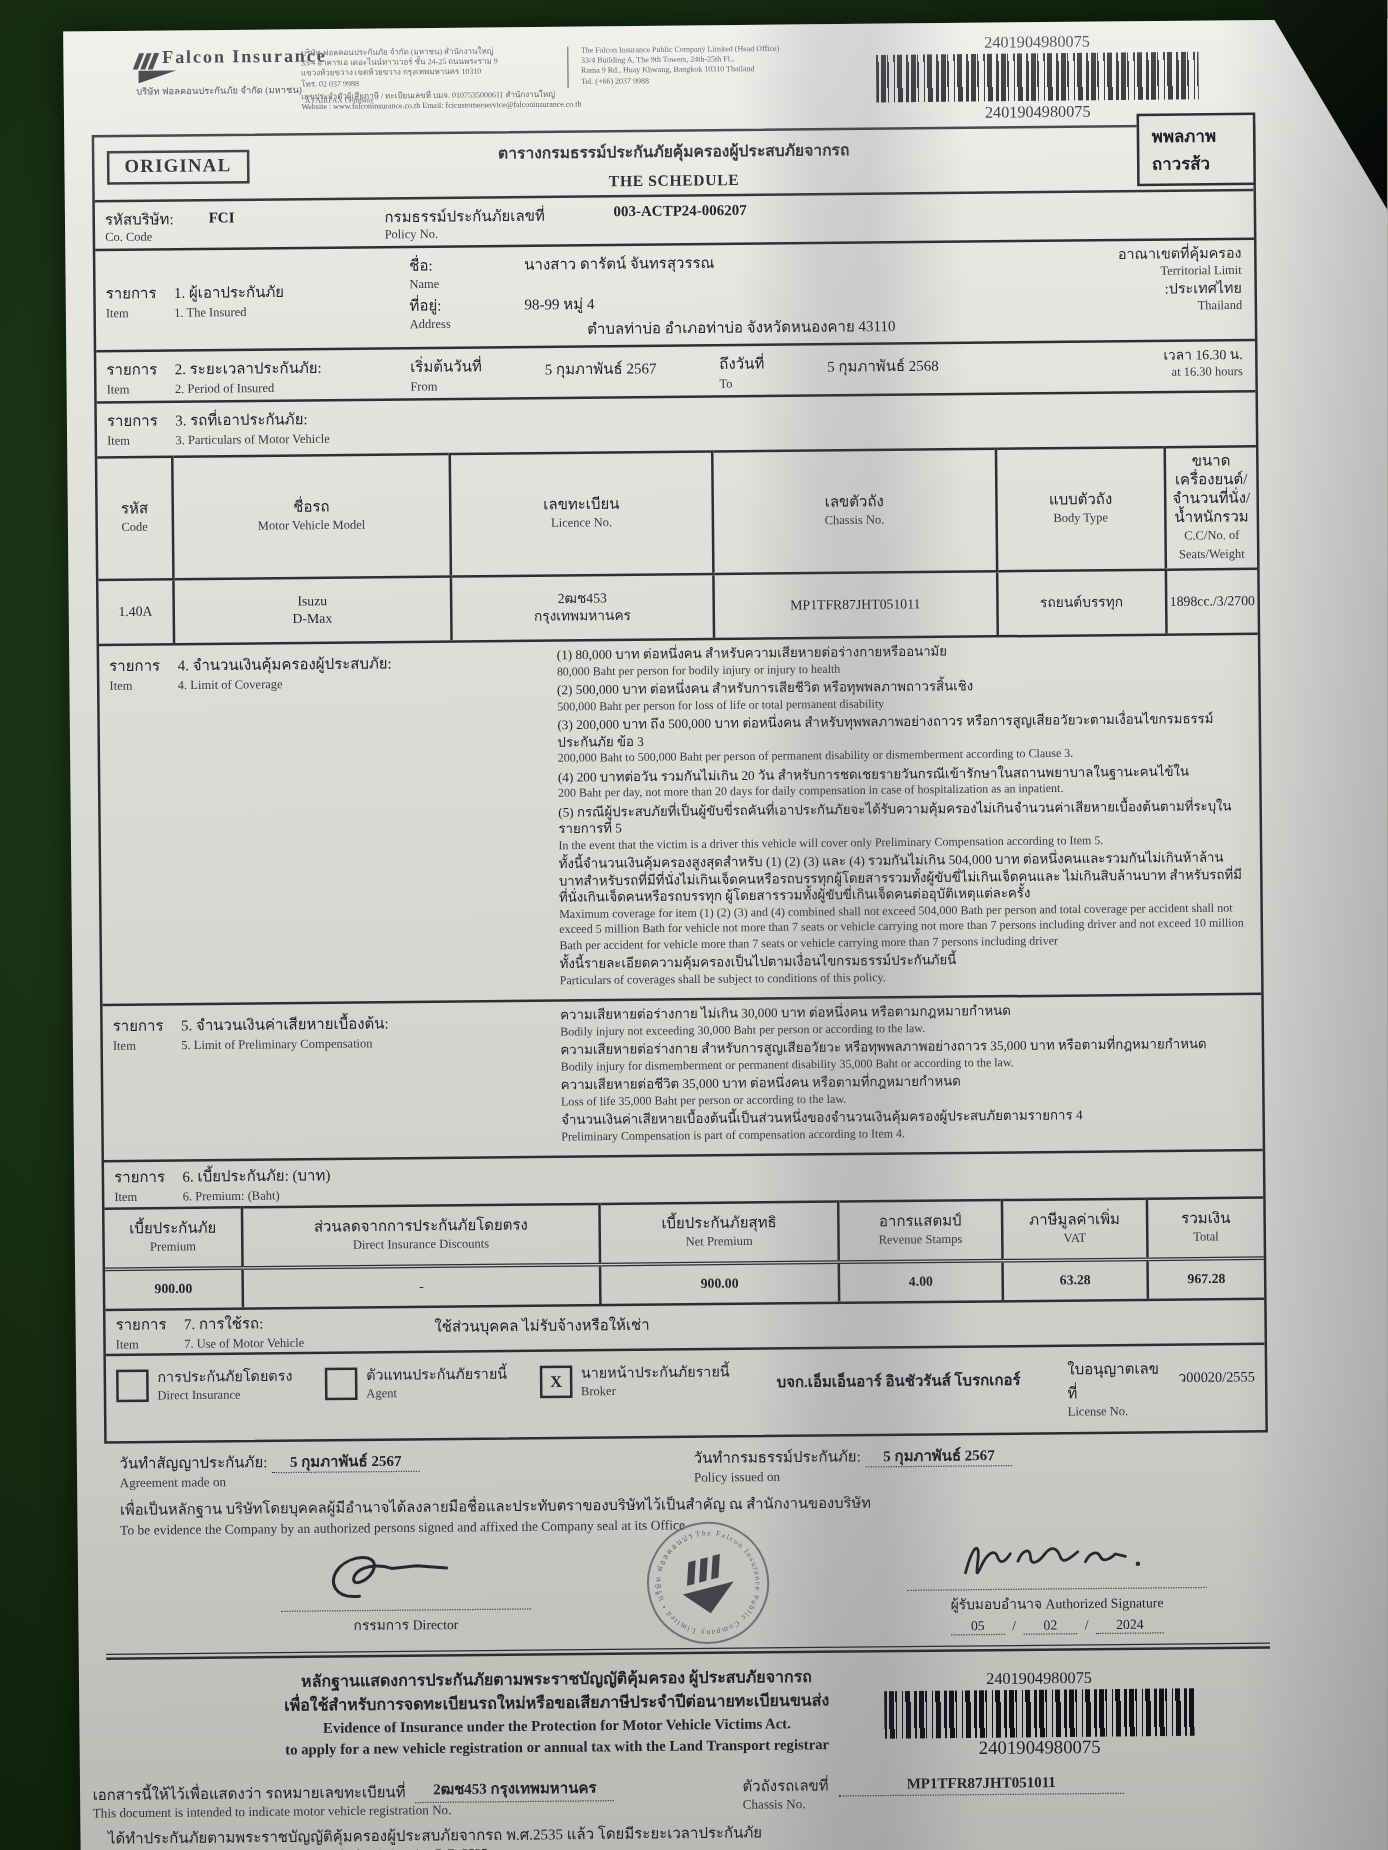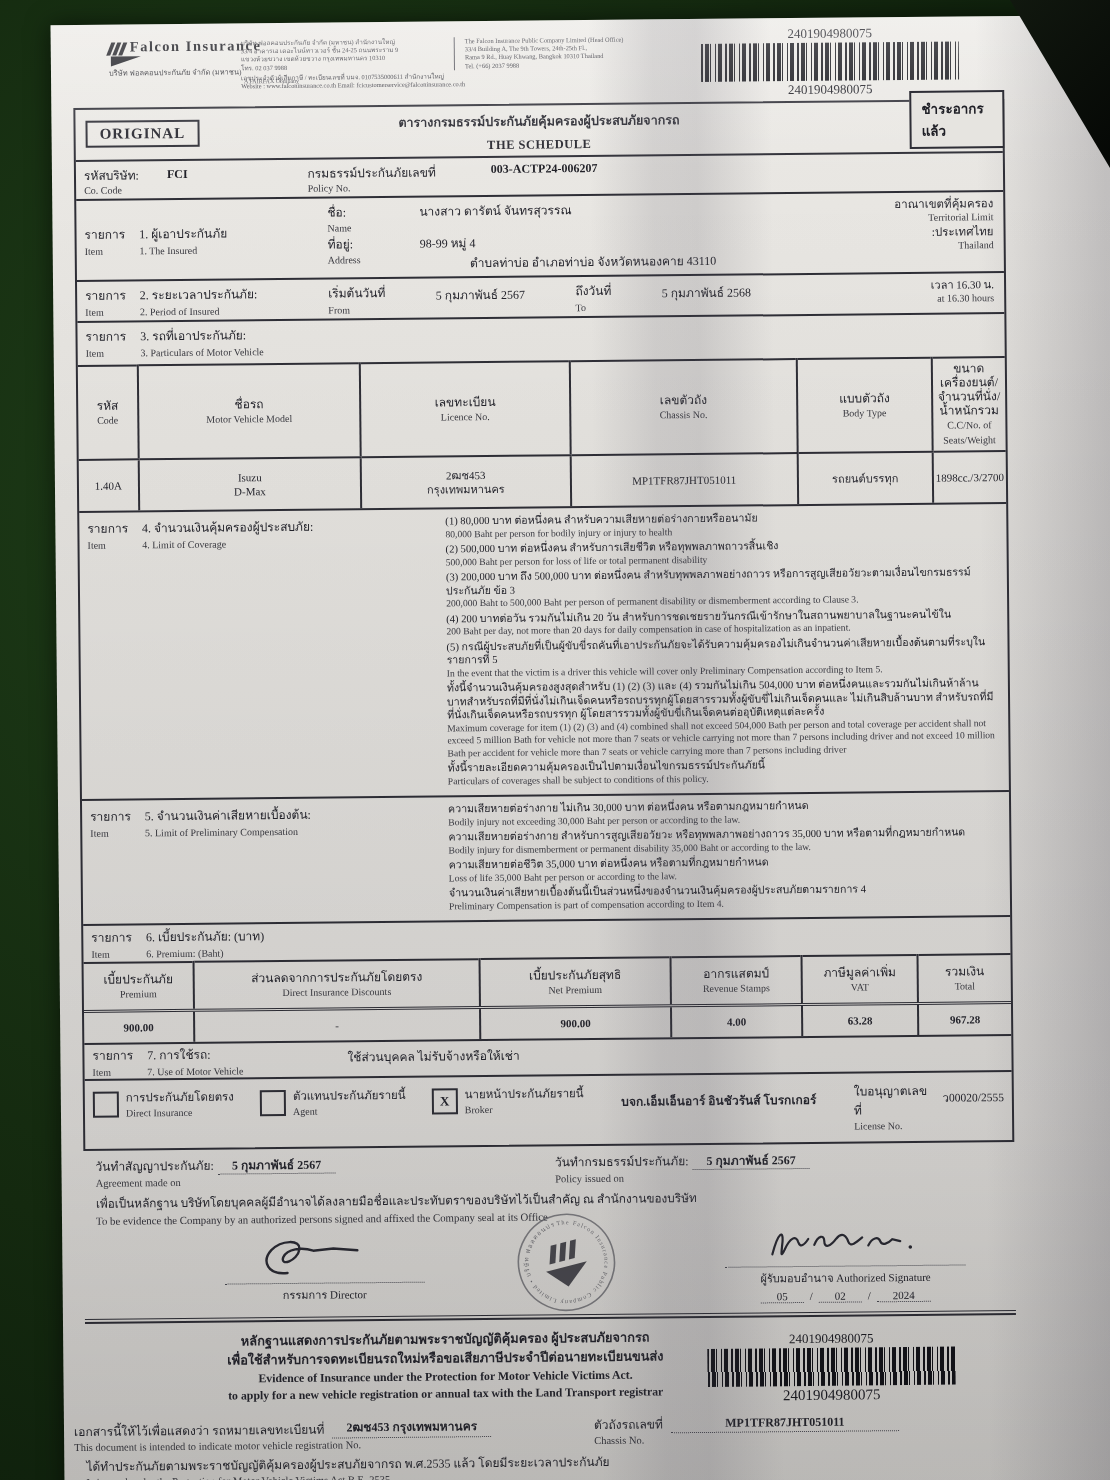--- a/index.html
+++ b/index.html
@@ -187,21 +187,21 @@
           <div>Website : www.falconinsurance.co.th    Email: fcicustomerservice@falconinsurance.co.th</div>
         </div>
       </div>
       <div class="bc-top">
         <div class="bc-num">2401904980075</div>
         <div class="barcode"></div>
         <div class="bc-num">2401904980075</div>
       </div>
     </div>
 
-    <div class="stamp">ชำระอากรแล้ว</div>
+    <div class="stamp">พพลภาพถาวรส้ว</div>
 
     <div class="tbl">
 
       <div class="row title-row">
         <div class="orig-box">ORIGINAL</div>
         <div class="t-th">ตารางกรมธรรม์ประกันภัยคุ้มครองผู้ประสบภัยจากรถ</div>
         <div class="t-en">THE SCHEDULE</div>
       </div>
 
       <div class="row cocode">

